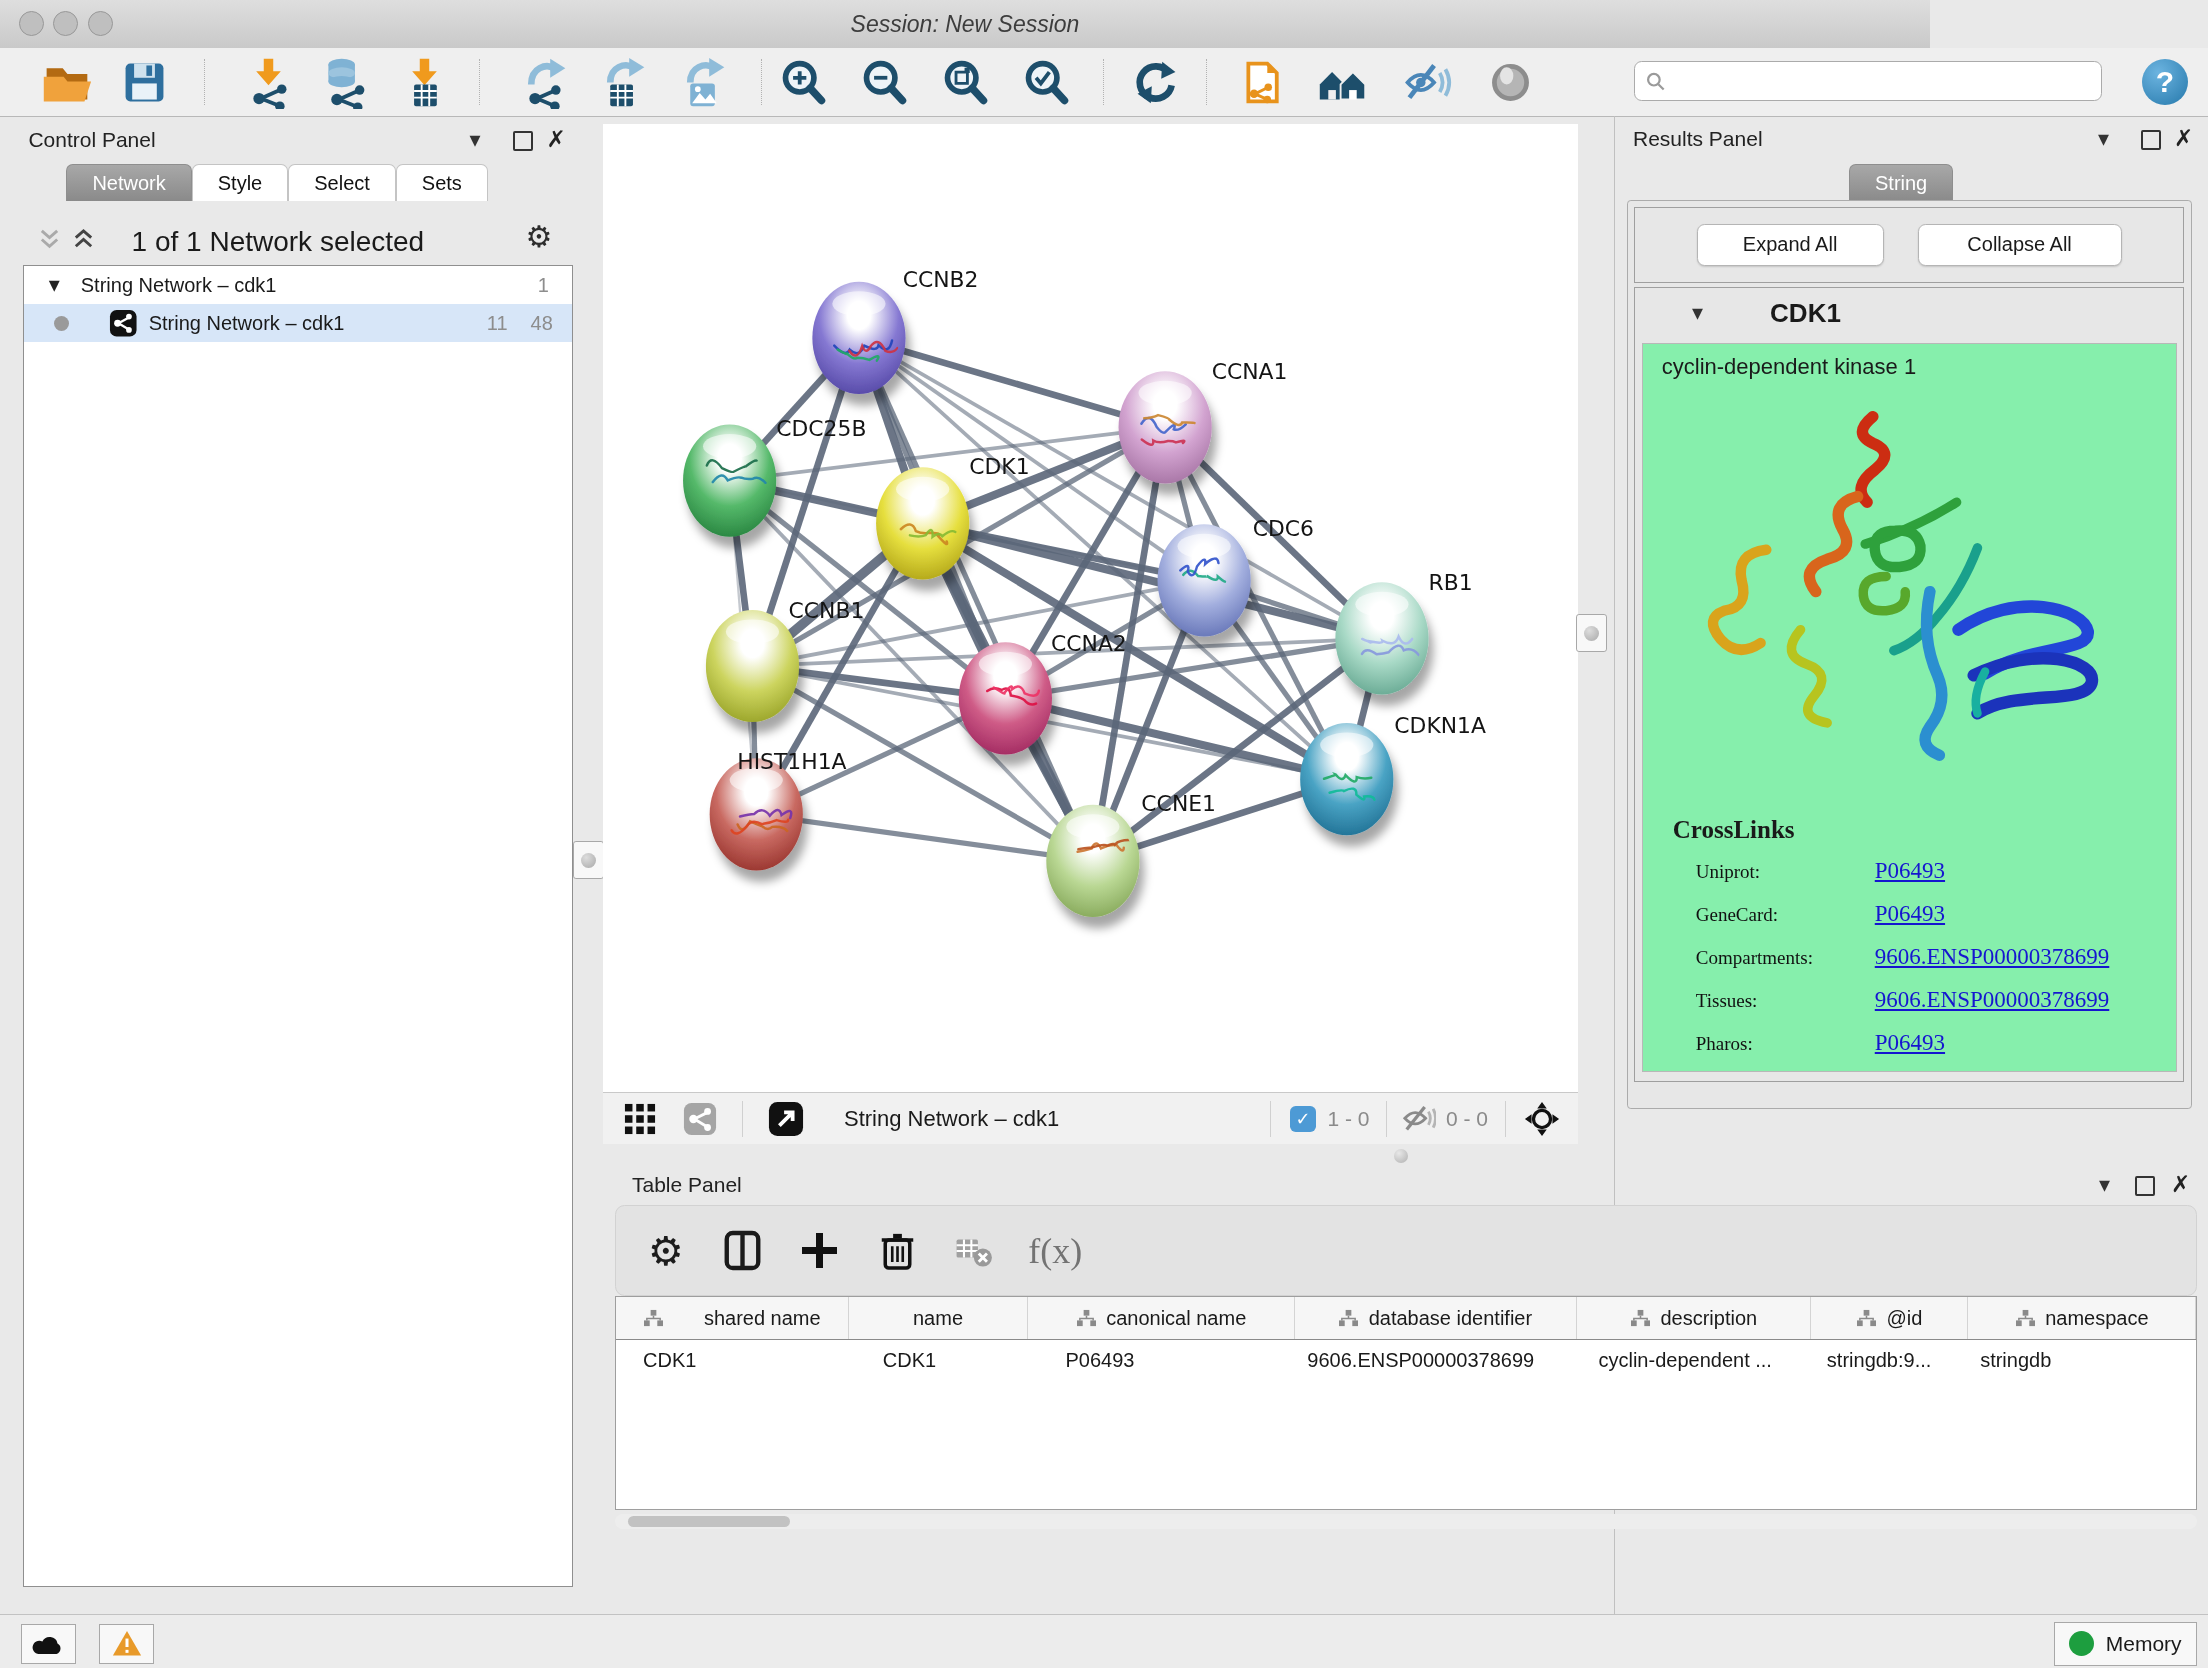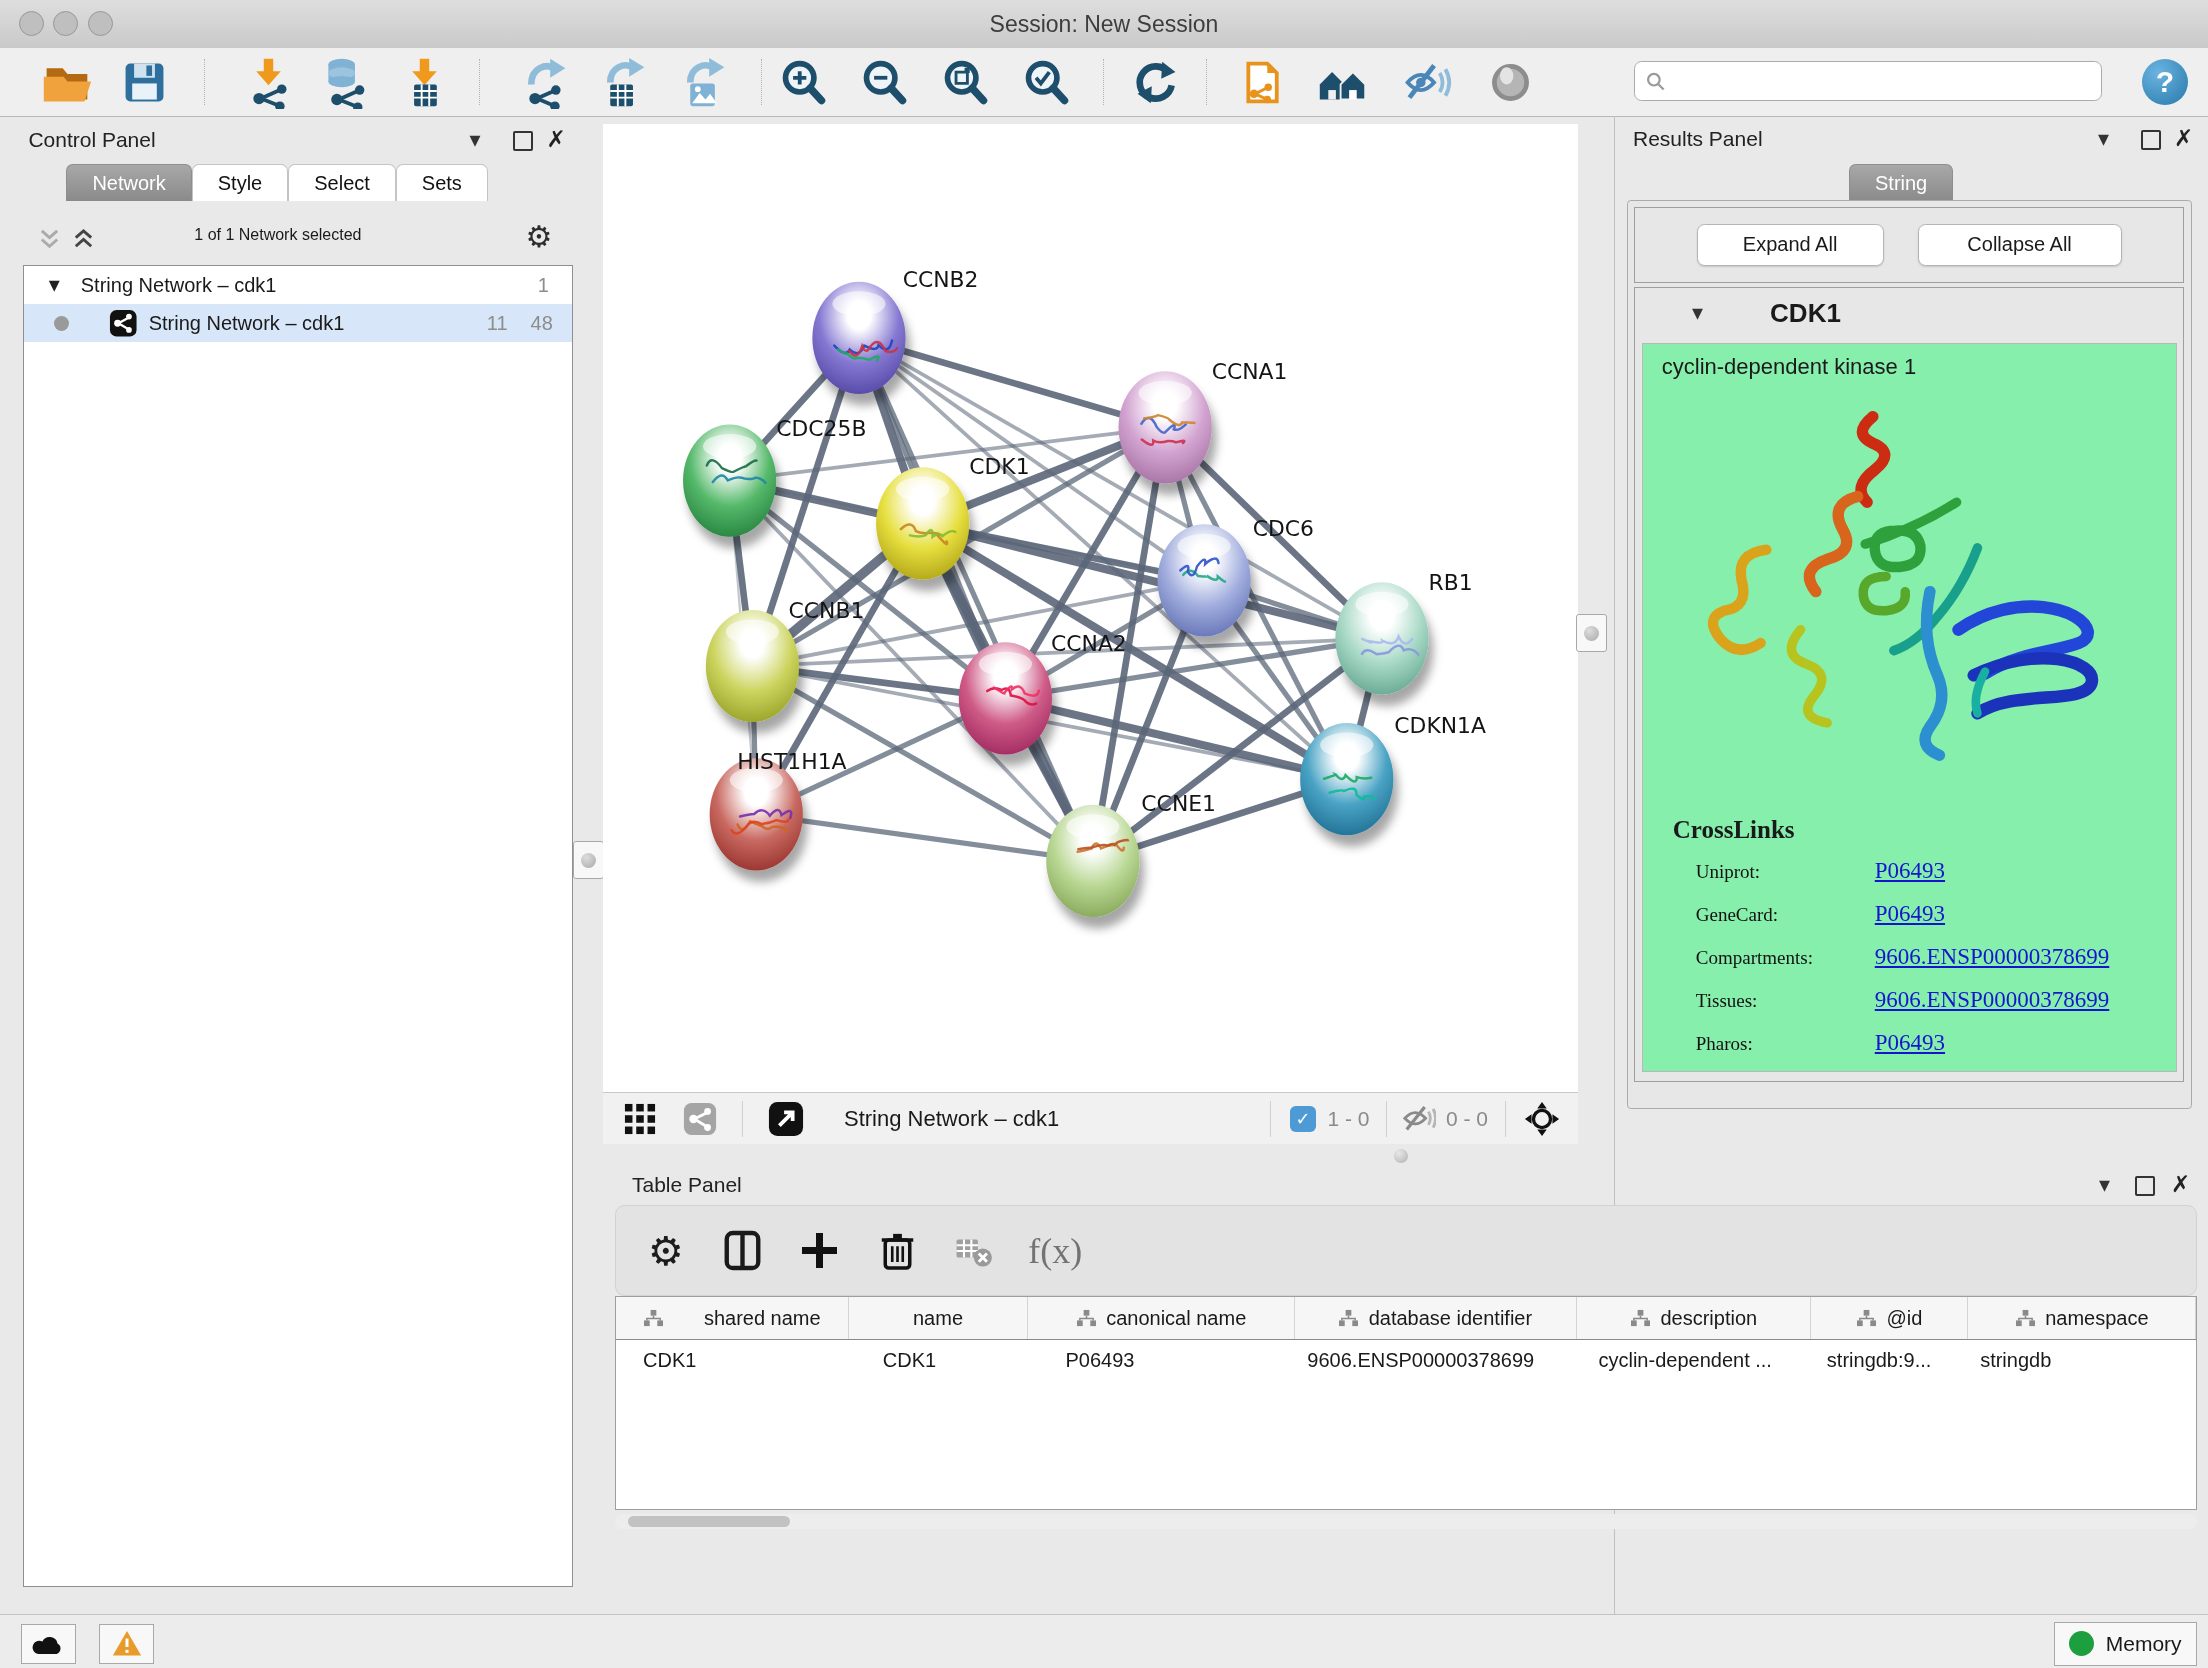--- a/index.html
+++ b/index.html
@@ -2,22 +2,22 @@
 <html style="font-size:15px"><head>
 <meta charset="utf-8">
 <style>
   html,body{margin:0;padding:0;background:#555;}
   #app{position:relative;width:2208px;height:1668px;background:#e9e9e9;
        font-family:"Liberation Sans",sans-serif;overflow:hidden;color:#1a1a1a;}
   .abs{position:absolute;}
   .glyph{font-family:"DejaVu Sans",sans-serif;}
 
   
-  .titlebar{left:0;top:0;width:2208px;height:48px;
-    background:linear-gradient(#dedede,#c9c9c9);border-bottom:1px solid #a5a5a5;}
+  .titlebar{left:0;top:0;width:1930px;height:48px;
+    background:linear-gradient(#dedede,#c9c9c9);border-bottom:1px solid #a5a5a5;font-style:italic;}
   .tlight{width:23px;height:23px;border-radius:50%;background:#bfbfbf;border:1px solid #989898;top:11.4px;}
   .wtitle{width:100%;top:10.5px;text-align:center;font-size:23px;color:#3d3d3d;}
 
   
   .toolbar{left:0;top:48px;width:2208px;height:68px;background:#efefef;border-bottom:1px solid #b8b8b8;}
   .tbtn{width:57px;height:57px;top:5.7px;display:flex;align-items:center;justify-content:center;}
   .tsep{top:11.4px;width:0;height:46px;border-left:1.9px dotted #b2b2b2;}
   .search{left:1634px;top:13.3px;width:468px;height:40px;background:#fff;border:1px solid #ababab;
           border-radius:7.6px;display:flex;align-items:center;padding:0 9.5px;box-sizing:border-box;}
   .search input{border:none;outline:none;font-size:19px;width:100%;background:transparent;
@@ -251,21 +251,21 @@
       <div class="tab">Sets</div>
     </div>
 
     <div class="abs" style="left:0;top:95px;width:559px;height:42px">
       <svg class="abs" style="left:25px;top:7.6px" width="27" height="25" viewBox="0 0 28 26">
         <path d="M6 4 l8 7 8-7 M6 13 l8 7 8-7" stroke="#aaa" stroke-width="3" fill="none"></path>
         </svg>
       <svg class="abs" style="left:59px;top:7.6px" width="27" height="25" viewBox="0 0 28 26">
         <path d="M6 11 l8-7 8 7 M6 20 l8-7 8 7" stroke="#444" stroke-width="3" fill="none"></path>
         </svg>
-      <div class="abs" style="left:105px;top:6.7px;width:323px;text-align:center;font-size:16px">1 of 1 Network selected</div>
+      <div class="abs" style="left:105px;top:6.7px;width:323px;text-align:center;font-size:28px">1 of 1 Network selected</div>
       <div class="abs glyph" style="left:514px;top:0px;font-size:30px;color:#2d2d2d">⚙</div>
     </div>
 
     <div class="abs treebox" style="left:11.4px;top:141px;width:548px;height:1320px">
       <div class="trow">
         <span class="glyph" style="margin-left:25px;font-size:14.3px;color:#222">▼</span>
         <span style="margin-left:21px">String Network – cdk1</span>
         <span class="count" style="margin-left:auto;margin-right:23px">1</span>
       </div>
       <div class="trow selected">

